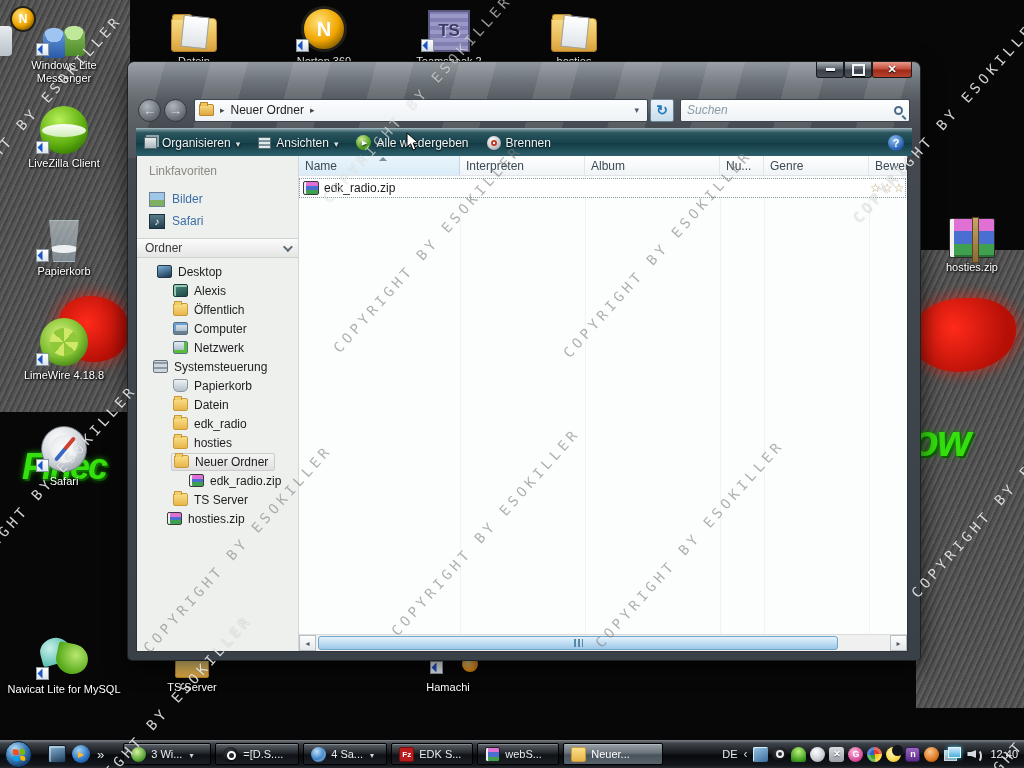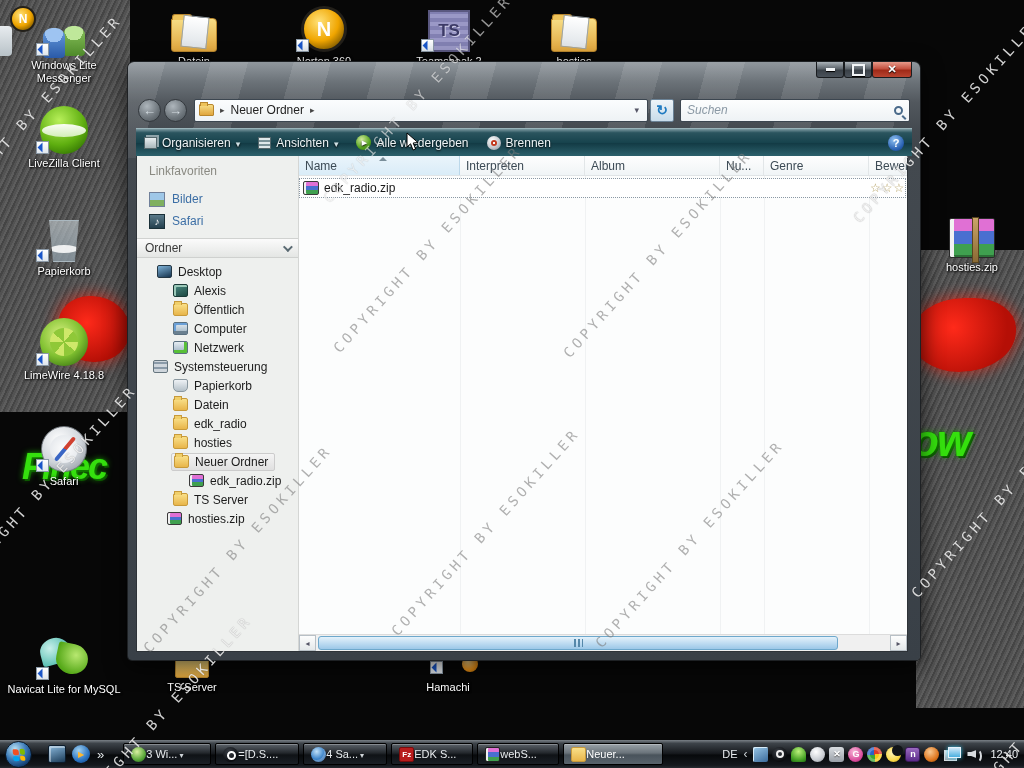--- a/index.html
+++ b/index.html
@@ -152,21 +152,21 @@
 .flag i{border-radius:1px 3px 1px 3px}
 .flag i:nth-child(1){background:#f25022}.flag i:nth-child(2){background:#7fba00}
 .flag i:nth-child(3){background:#00a4ef}.flag i:nth-child(4){background:#ffb900}
 .grip{width:5px;height:20px;margin:0 4px;background:repeating-linear-gradient(0deg,rgba(255,255,255,.35) 0 1px,transparent 1px 4px),repeating-linear-gradient(0deg,rgba(255,255,255,.35) 0 1px,transparent 1px 4px 0);background-size:2px 100%,2px 100%;background-position:0 0,3px 2px;background-repeat:repeat-y;flex:none}
 .qlicon{width:18px;height:18px;margin:0 3px;cursor:pointer;flex:none;position:relative}
 .ql-desktop{background:linear-gradient(160deg,#8ab8dc,#1c3c58);border:1px solid #0c1c2c;border-radius:2px;box-shadow:inset 2px 2px 0 rgba(255,255,255,.4)}
 .ql-wmp{border-radius:50%;background:radial-gradient(circle at 38% 30%,#9fd0f0,#2a72c0 60%,#0c3a78)}
 .ql-wmp::after{content:"\25B6";position:absolute;inset:0;display:flex;align-items:center;justify-content:center;color:#ffb830;font-size:8px}
 .ql-more{color:#e4e8ea;font-size:13px;margin:0 4px;cursor:pointer}
 .ql-more::after{content:"\00BB"}
-.tbbtn{height:22px;margin:0 2px;padding:0 7px;border-radius:2px;border:1px solid #000;background:linear-gradient(#5c636a,#23272c 45%,#0f1216 55%,#1b2026);box-shadow:inset 0 1px 0 rgba(255,255,255,.28);display:flex;align-items:center;color:#e8ecef;font-size:11px;cursor:pointer;flex:none;white-space:nowrap;overflow:hidden}
+.tbbtn{height:22px;margin:0 2px;padding:0 7px;border-radius:2px;border:1px solid #000;background:linear-gradient(#5c636a,#23272c 45%,#0f1216 55%,#1b2026);box-shadow:inset 0 1px 0 rgba(255,255,255,.28);display:flex;align-items:center;gap:5px;color:#e8ecef;font-size:11px;cursor:pointer;flex:none;white-space:nowrap;overflow:hidden}
 .tbbtn.active{background:linear-gradient(#9aa2a8,#6a737a 45%,#49535b 55%,#59636c);color:#fff}
 .tbbtn .bdrop::after{content:"\25BE";font-size:8px;color:#cfd4d8;margin-left:2px}
 .tbic{width:15px;height:15px;flex:none;border-radius:2px;position:relative}
 .tbic-group{border-radius:50%;background:radial-gradient(circle at 40% 32%,#d8f0a0,#5aa83a 60%,#1c5a14)}
 .tbic-steam{border-radius:50%;background:radial-gradient(circle at 40% 32%,#3a3f46,#0c0e12 70%)}
 .tbic-steam::after{content:"";position:absolute;left:4px;top:4px;width:5px;height:5px;border-radius:50%;border:2px solid #fff}
 .tbic-globe{border-radius:50%;background:radial-gradient(circle at 38% 30%,#bfe0f8,#3a82c8 55%,#0c3a78);box-shadow:inset -2px -2px 0 rgba(255,255,255,.25)}
 .tbic-fz{background:#b81c1c;border:1px solid #7a0c0c}
 .tbic-fz::after{content:"Fz";position:absolute;inset:0;display:flex;align-items:center;justify-content:center;color:#fff;font-size:8px;font-weight:bold}
 .tbic-rar{background:linear-gradient(180deg,#e070d4 0 33%,#4a6fd0 33% 66%,#3fa04f 66%);border:1px solid #222;box-shadow:inset 2px 0 0 #f0f0f0}

